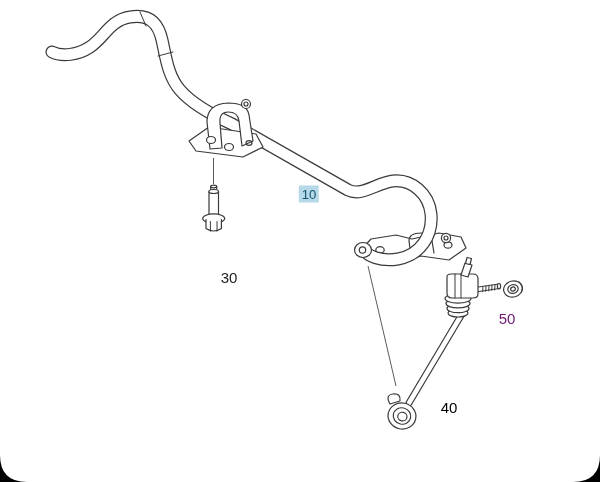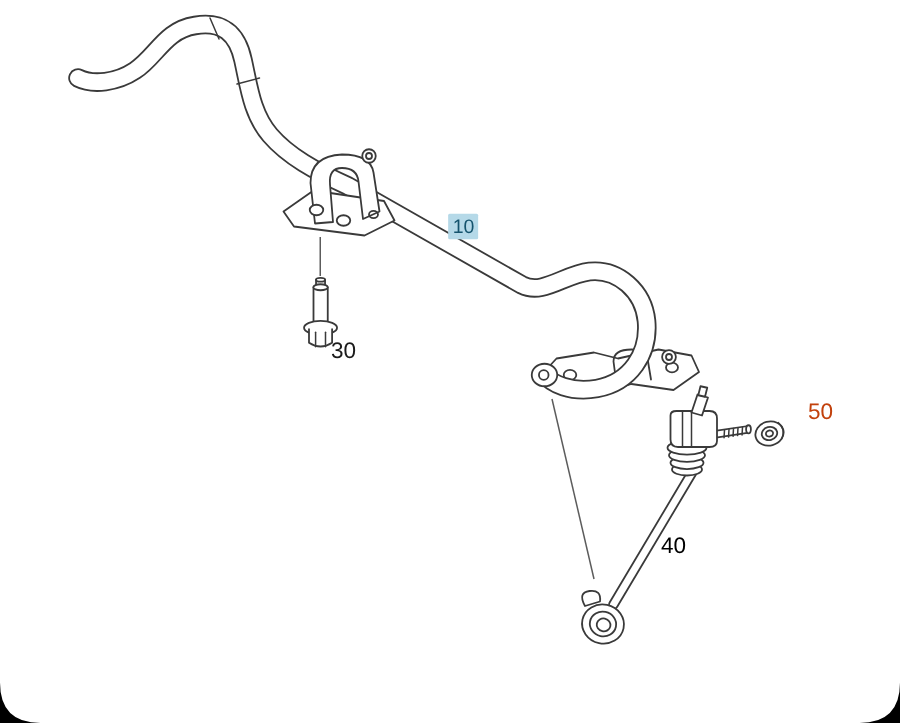--- a/index.html
+++ b/index.html
@@ -22,20 +22,21 @@
   .rod-i{stroke:#ffffff;stroke-width:4.6;fill:none;stroke-linecap:round;}
   .stud-o{stroke:var(--line,#3a3a3a);stroke-width:5.6;fill:none;stroke-linecap:butt;}
   .stud-i{stroke:#ffffff;stroke-width:3.4;fill:none;stroke-linecap:butt;}
   .leader{stroke:var(--leader,#5c5c5c);stroke-width:1;fill:none;}
   .corner{fill:var(--corner,#000000);stroke:none;}
   
   .part-label{
     position:absolute;transform:translate(-50%,-50%);
     font-size:15px;line-height:1;color:#1b1b1b;white-space:nowrap;
     user-select:none;
+    margin-top:43px;
   }
   .part-label--selected{
     font-size:13px;padding:2px 3px;border-radius:1px;
     background:#b5d9e8;color:#14536d;
   }
 </style>
 </head>
 <body>
 
 <div class="stage">
@@ -132,14 +133,14 @@
       <path class="corner" d="M600,455 Q600,482 573,482 L600,482 Z"></path>
     </g>
   </svg>
 
   <span class="part-label part-label--selected" style="left: 309px; top: 151px; color: rgb(20, 83, 109); background: rgb(181, 217, 232);">10</span>
 
   <span class="part-label" style="left: 229px; top: 234px; color: rgb(27, 27, 27);">30</span>
 
   <span class="part-label" style="left: 449px; top: 364px; color: #000000;">40</span>
 
-  <span class="part-label" style="left: 547px; top: 275px; color: #c2410c;">50</span>
+  <span class="part-label" style="left: 507px; top: 275px; color: #701a75;">50</span>
 </div>
 
 </body></html>

